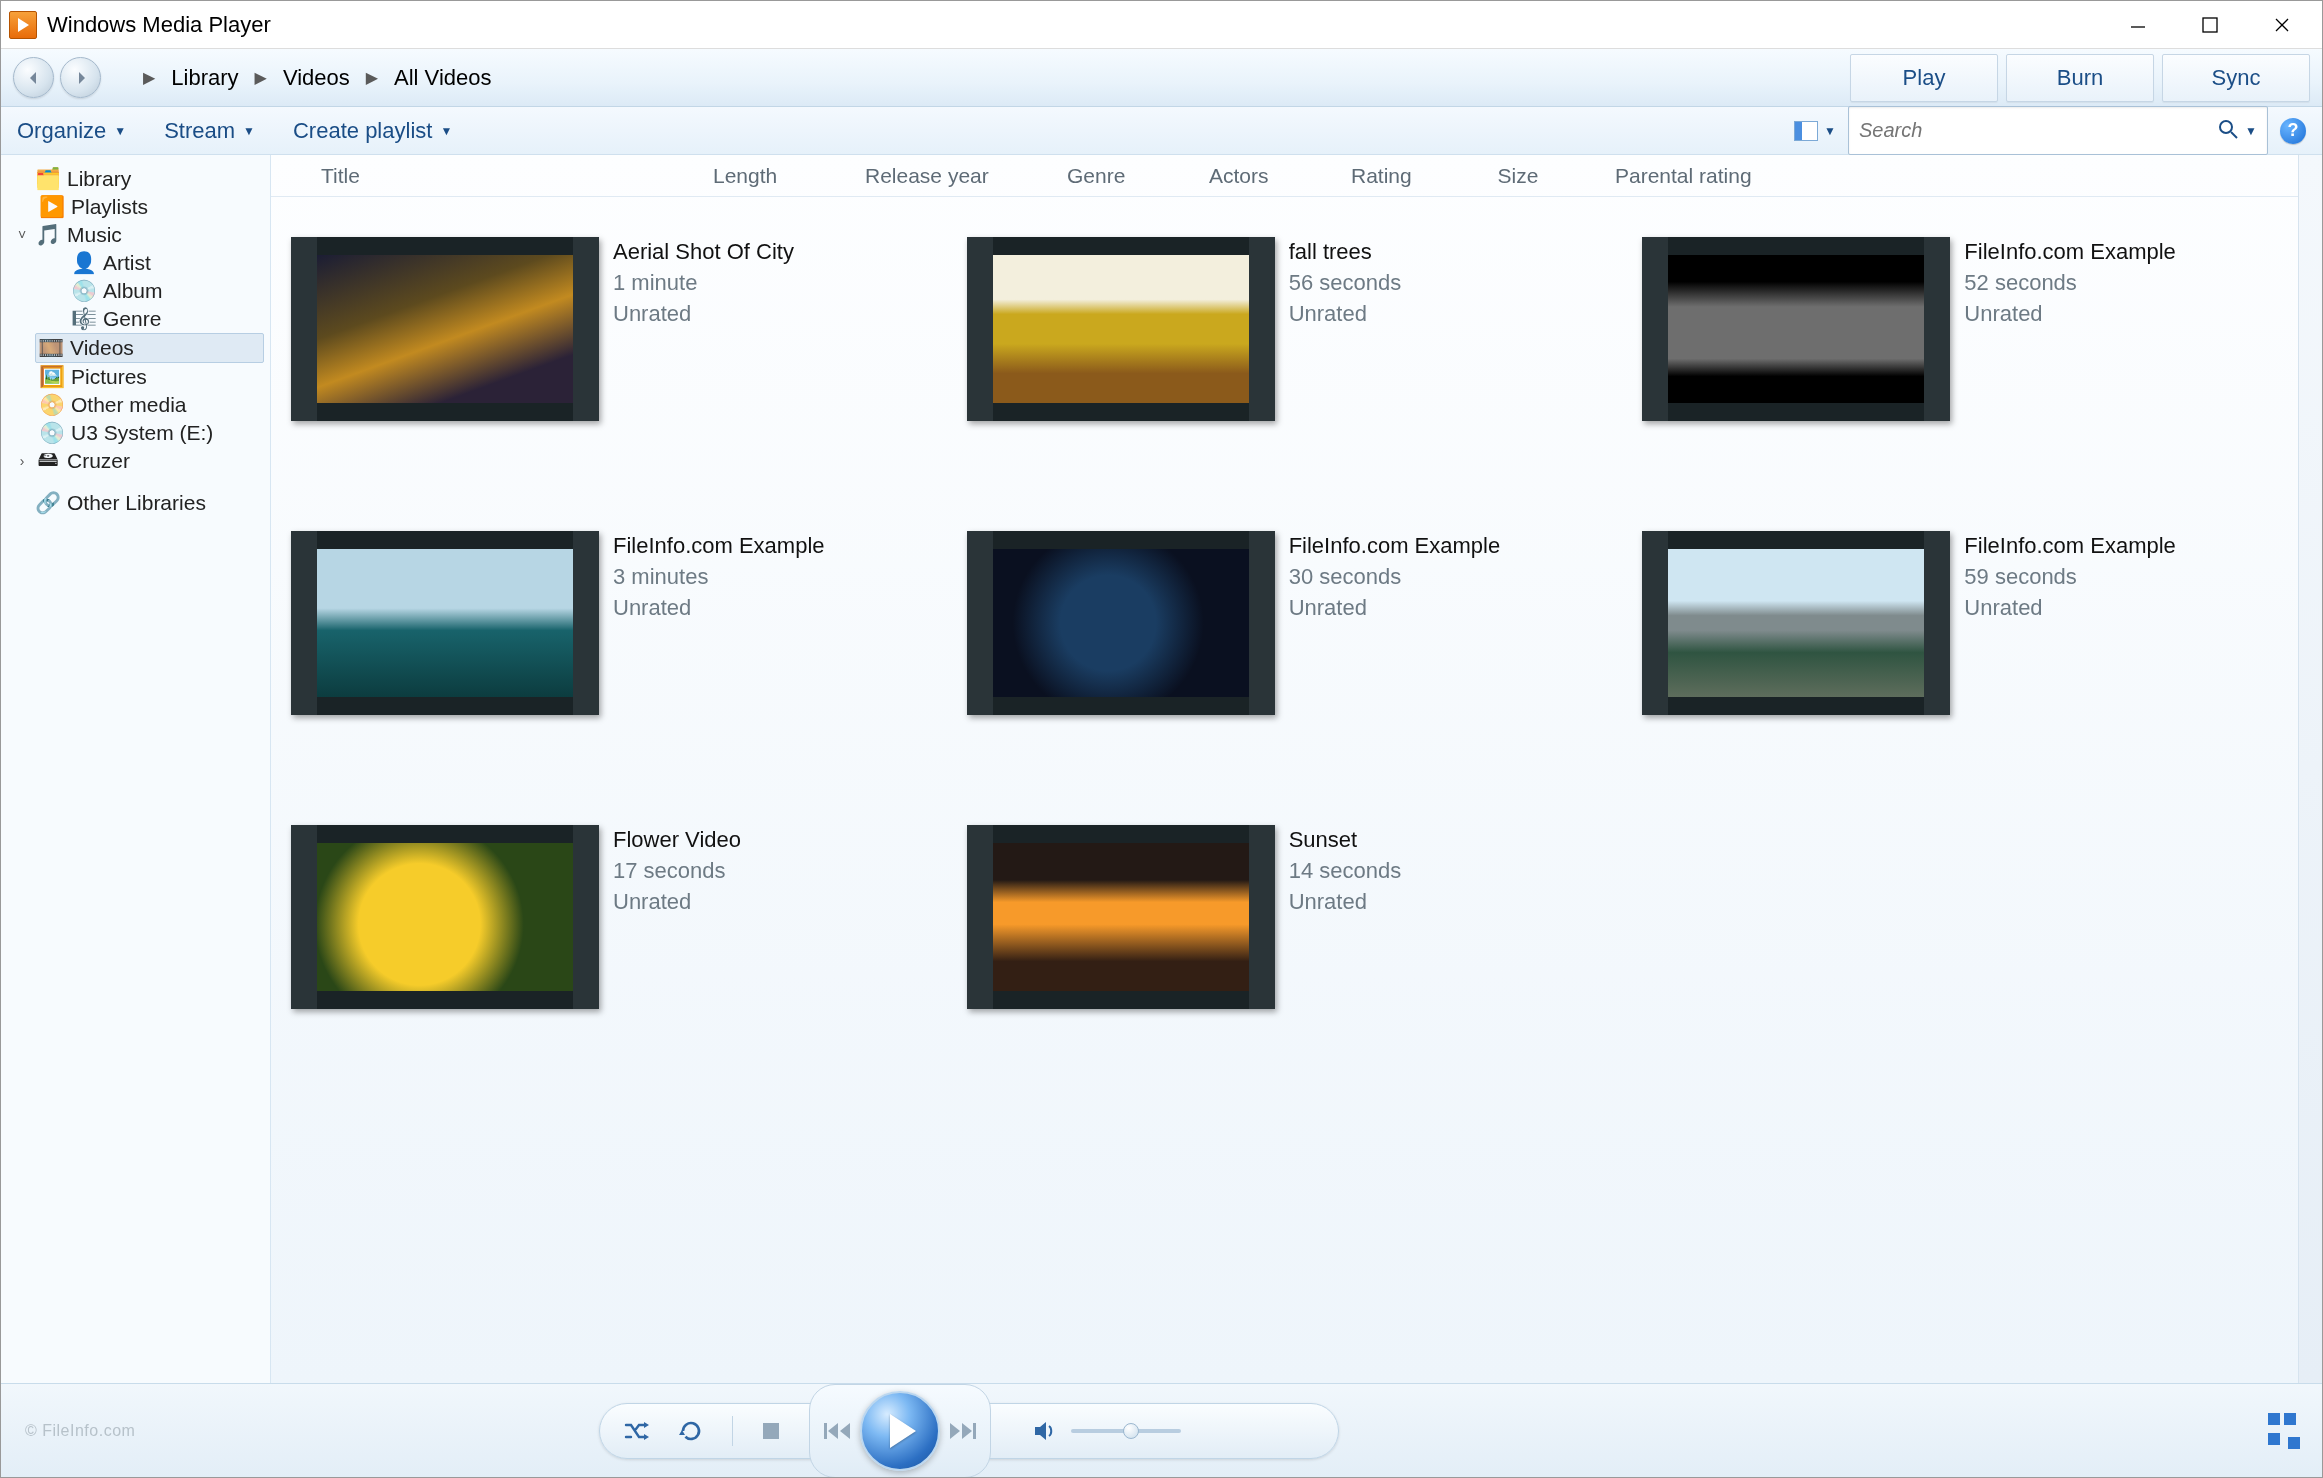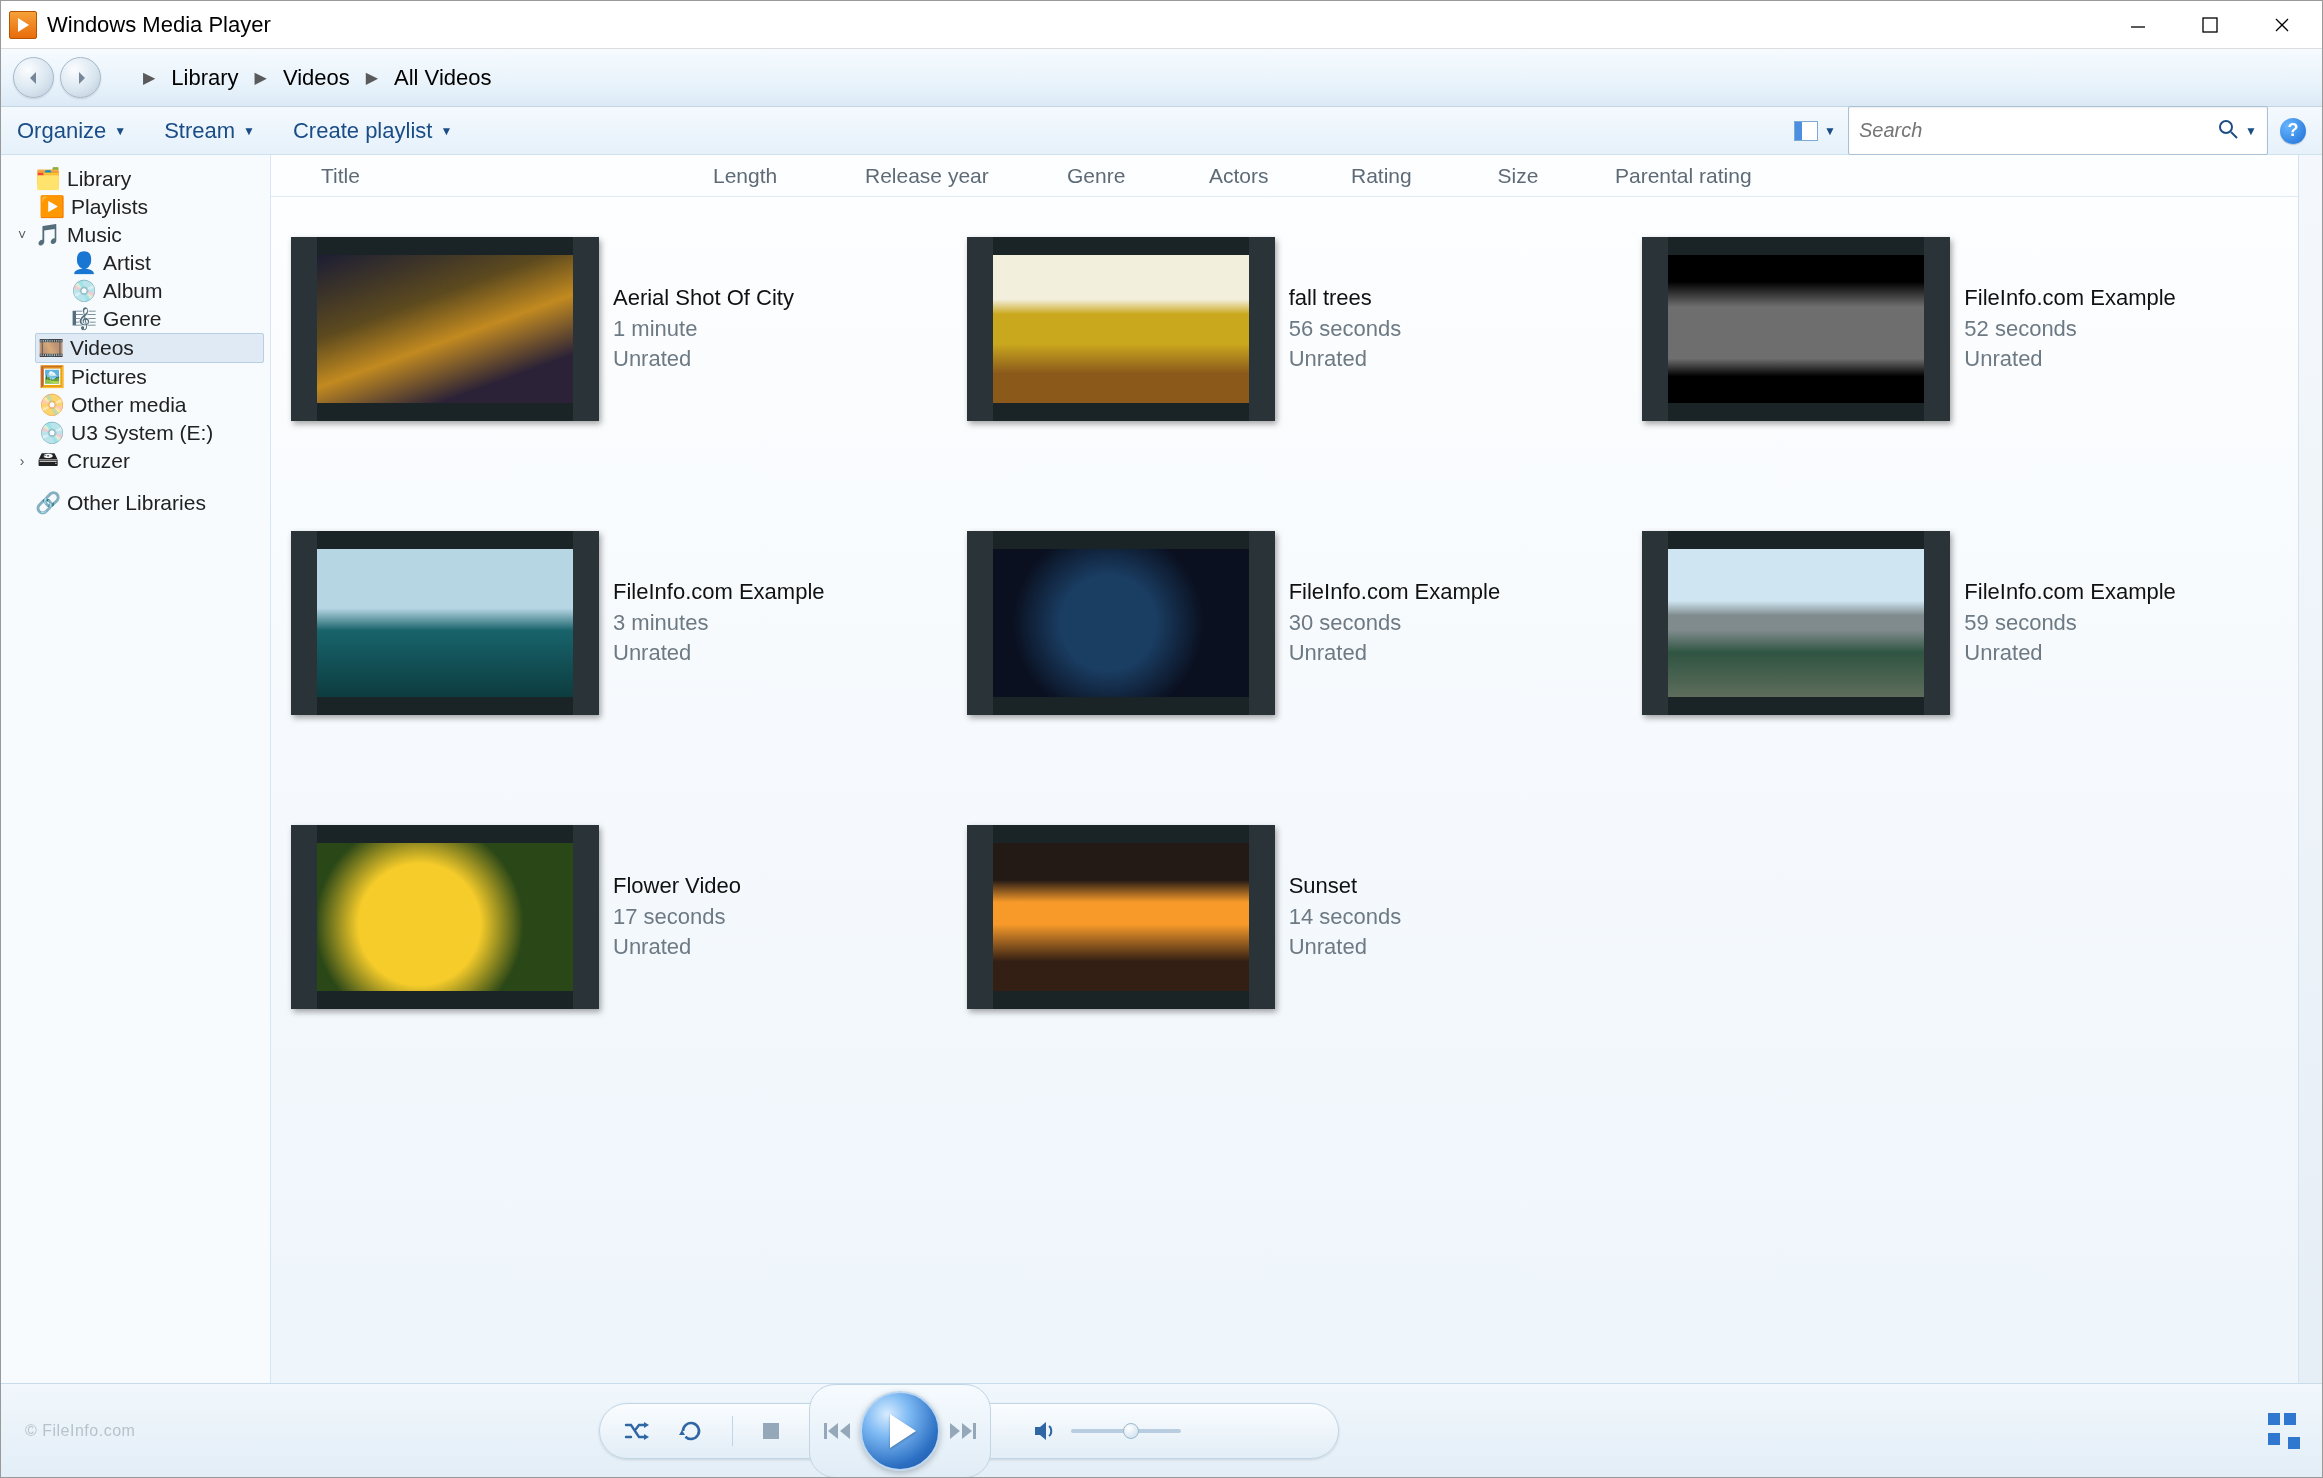--- a/index.html
+++ b/index.html
@@ -55,21 +55,21 @@
 .colheader .col { padding-right: 40px; margin-left: 32px; }
 .colheader .col.title { width: 360px; }
 .colheader .col.len { width: 120px; }
 .colheader .col.ry { width: 170px; }
 .colheader .col.genre { width: 110px; }
 .colheader .col.act { width: 110px; }
 .colheader .col.rat { width: 110px; }
 .colheader .col.sz { width: 90px; text-align: center; }
 
 .grid { padding: 40px 20px; display: grid; grid-template-columns: repeat(3, 1fr); row-gap: 110px; column-gap: 40px; }
-.item { display: flex; align-items: center; gap: 14px; }
+.item { display: flex; gap: 14px; }
 
 
 .thumb { width: 308px; height: 184px; background: #1a2326; position: relative; box-shadow: 2px 3px 6px rgba(0,0,0,.35); }
 .thumb::before, .thumb::after { content: ""; position: absolute; top: 0; bottom: 0; width: 26px;
   background-image:
     linear-gradient(#2a3438,#2a3438),
     repeating-linear-gradient(to bottom, transparent 0 8px, #e4ece3 8px 22px, transparent 22px 30px);
   background-size: 100% 100%, 12px 100%;
   background-position: 0 0, 7px 6px;
   background-repeat: no-repeat, repeat-y;
@@ -151,20 +151,25 @@
       </div>
   </div>
   <div class="breadcrumb">
     <span class="sep">▶</span>
     <span class="crumb">Library</span>
     <span class="sep">▶</span>
     <span class="crumb">Videos</span>
     <span class="sep">▶</span>
     <span class="crumb">All Videos</span>
   </div>
+  <div class="mode-tabs">
+    <div class="mbtn">Play</div>
+    <div class="mbtn">Burn</div>
+    <div class="mbtn">Sync</div>
+  </div>
 </div>
 
 <div class="toolrow">
   <div class="menu-btn">
       <span>Organize</span>
       <span class="drop">▼</span>
     </div>
   <div class="menu-btn">
       <span>Stream</span>
       <span class="drop">▼</span>

